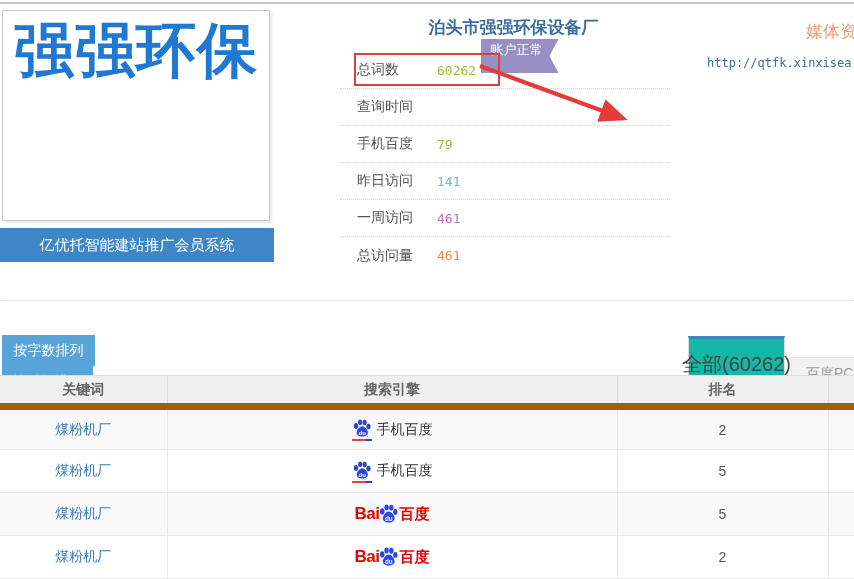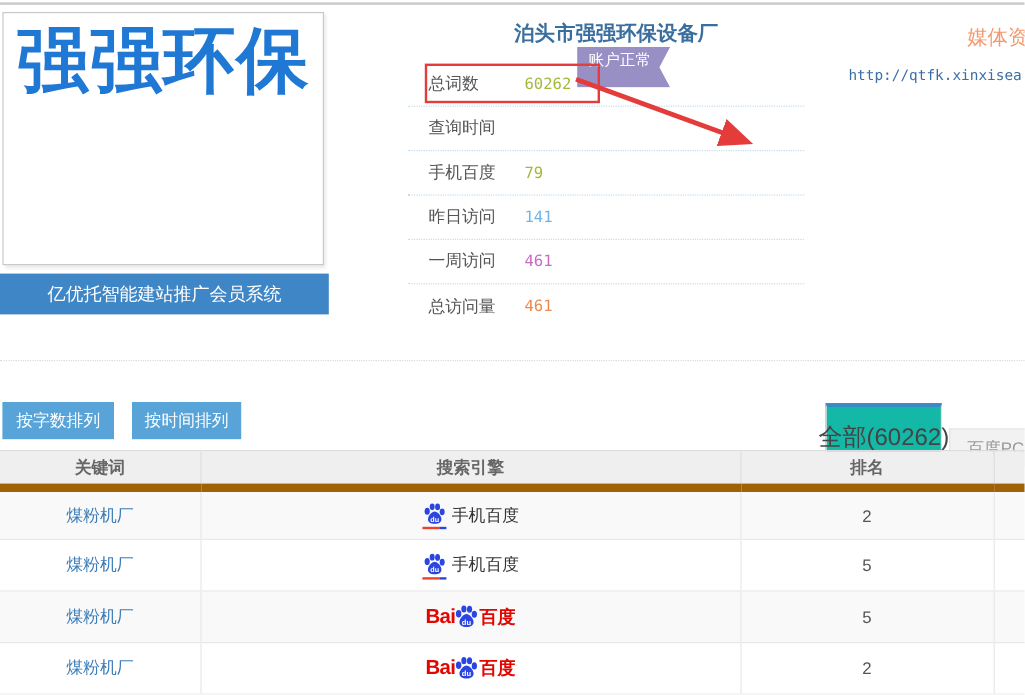--- a/index.html
+++ b/index.html
@@ -37,21 +37,21 @@
 
   
   .media-title { position:absolute; left:806px; top:20px; width:48px; height:22px;
     overflow:hidden; white-space:nowrap; font-size:17px; color:#f2996e; }
   .site-url { position:absolute; left:707px; top:56px; width:147px; height:17px; overflow:hidden;
     white-space:nowrap; font-family:"DejaVu Sans Mono", monospace; font-size:12px; color:#3b6ea5; cursor:pointer; }
 
   .dotted-sep { position:absolute; left:0; top:300px; width:854px; border-top:1px dotted #d9d9d9; }
 
   
-  .toolbar { position:absolute; left:2px; top:335px; display:flex; }
+  .toolbar { position:absolute; left:2px; top:335px; display:flex;flex-direction:column; }
   .toolbar button { height:31px; border:none; background:#58a4d8; color:#fff; font-size:14px;
     font-family:"Liberation Sans", sans-serif; cursor:pointer; }
   .btn-words { width:93px; margin-right:15px; }
   .btn-time  { width:91px; }
 
   
   .tabs { position:absolute; left:688px; top:336px; display:flex; align-items:flex-end; width:260px; }
   .tab { white-space:nowrap; cursor:pointer; }
   .tab.active { width:97px; height:53px; background:#14b8a6; border:1px solid #ddd; border-bottom:none;
     border-top:3px solid #3e86c6; color:#444; font-size:20px;

